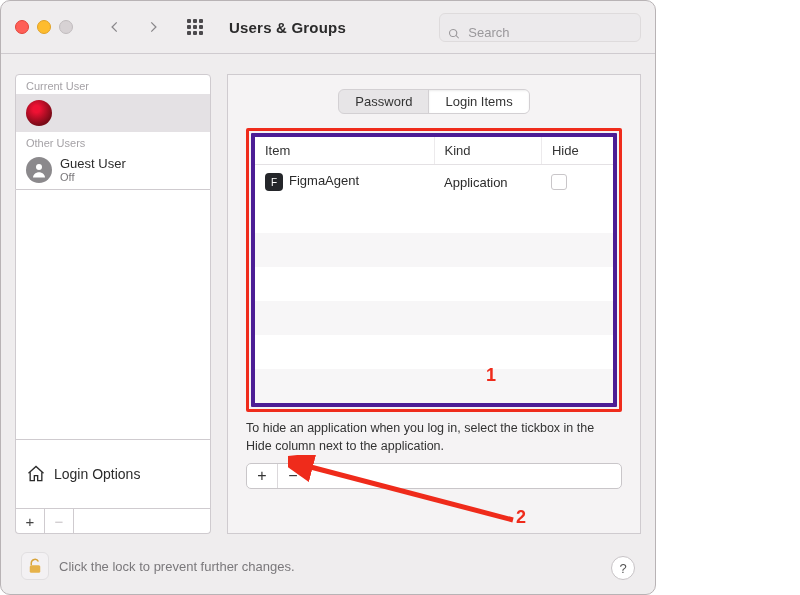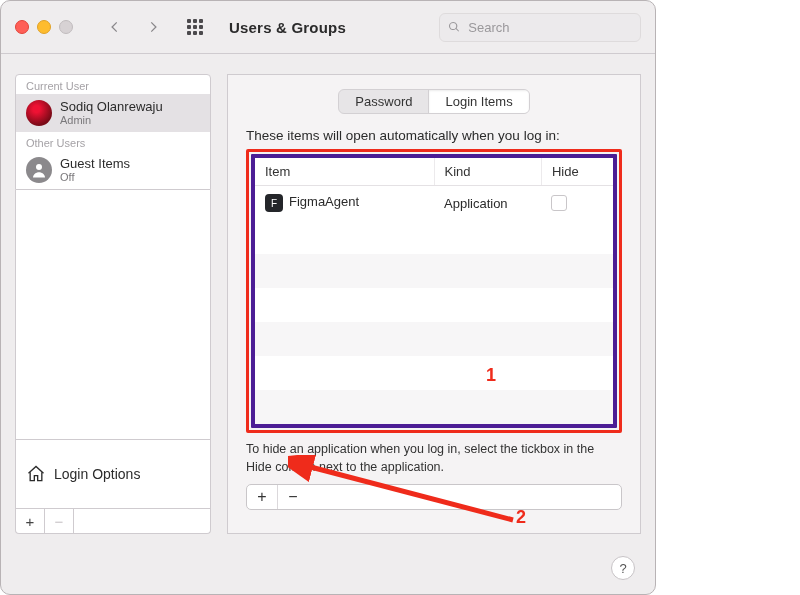--- a/index.html
+++ b/index.html
@@ -36,21 +36,21 @@
   .dot.grn{background:#d7d2d4;border:0.5px solid #c1bcbe}
   .navbtn{width:28px;height:28px;display:flex;align-items:center;justify-content:center;
     color:#8b898c;border-radius:6px}
   .navbtn svg{width:14px;height:14px;stroke:#8b898c;stroke-width:2.2;fill:none}
   .gridicon{width:28px;height:28px;display:flex;align-items:center;justify-content:center;margin-right:10px;margin-left:4px}
   .gridicon .g{display:grid;grid-template-columns:repeat(3,4px);grid-auto-rows:4px;gap:2.2px}
   .gridicon .g span{width:4px;height:4px;background:#4b494c;border-radius:1px}
   .title{font-size:15px;font-weight:600;letter-spacing:.2px}
   .search{
     margin-left:auto;width:184px;height:27px;background:#eceaec;
-    border:1px solid #dedbdc;border-radius:6px;display:flex;align-items:center;
+    border:1px solid #dedbdc;border-radius:6px;display:flex;align-items:flex-end;
     padding:0 8px;color:#9a989b;gap:6px;
   }
   .search svg{width:14px;height:14px;fill:#9a989b}
   .search input{border:0;outline:0;background:transparent;font-size:13px;color:#333;width:100%}
   .search input::placeholder{color:#9a989b}
 
   
   .body{position:absolute;left:14px;right:14px;top:73px;bottom:60px;display:flex;gap:16px}
   
   .sidebar{width:196px;display:flex;flex-direction:column}
@@ -164,35 +164,31 @@
     </div>
   </div>
 
   <div class="body">
 
     <div class="sidebar">
       <div class="userlist">
         <div class="sec-label">Current User</div>
         <div class="userrow curr">
           <div class="av rose"></div>
-          <div>
-            <div class="nm">Sodiq Olanrewaju</div>
-            <div class="sub">Admin</div>
-          </div>
         </div>
         <div class="sec-label">Other Users</div>
         <div class="userrow">
           <div class="av">
             <svg viewBox="0 0 24 24">
                 <circle cx="12" cy="8" r="4"></circle>
                 <path d="M4 22c0-4 4-7 8-7s8 3 8 7z"></path>
               </svg>
           </div>
           <div>
-            <div class="nm">Guest Items</div>
+            <div class="nm">Guest User</div>
             <div class="sub">Off</div>
           </div>
         </div>
       </div>
       <div class="sidebar-spacer"></div>
       <div class="loginopts">
         <svg viewBox="0 0 24 24">
             <path d="M3 11l9-8 9 8"></path>
             <path d="M5 10v10h5v-6h4v6h5V10"></path>
           </svg>
@@ -203,21 +199,20 @@
         <div class="b dis">−</div>
         <div style="flex:1"></div>
       </div>
     </div>
 
     <div class="main">
       <div class="tabbar">
         <div class="tab">Password</div>
         <div class="tab active">Login Items</div>
       </div>
-      <div class="intro">These items will open automatically when you log in:</div>
 
       <div class="tablewrap">
         <div class="tableinner">
           <table class="login">
             <thead>
               <tr>
                 <th class="col-item">Item</th>
                 <th class="col-kind">Kind</th>
                 <th class="col-hide">Hide</th>
               </tr>
@@ -276,14 +271,23 @@
         <defs>
             <marker id="ah" markerWidth="10" markerHeight="10" refX="2" refY="3" orient="auto">
               <path d="M0,0 L0,6 L8,3 z" fill="#ef2b1b"></path>
             </marker>
           </defs>
         <line x1="225" y1="65" x2="15" y2="10" stroke="#ef2b1b" stroke-width="5" marker-end="url(#ah)"></line>
       </svg>
     </div>
   </div>
 
+  <div class="lockrow">
+    <div class="lockicon">
+      <svg viewBox="0 0 24 24">
+        <path d="M7 11V8a5 5 0 019.5-2" fill="none" stroke="#d8a43b" stroke-width="2"></path>
+        <rect x="5" y="11" width="14" height="10" rx="2" fill="#e6b24a"></rect>
+      </svg>
+    </div>
+    <span>Click the lock to prevent further changes.</span>
+  </div>
   <div class="help">?</div>
 </div>
 
 </body></html>

